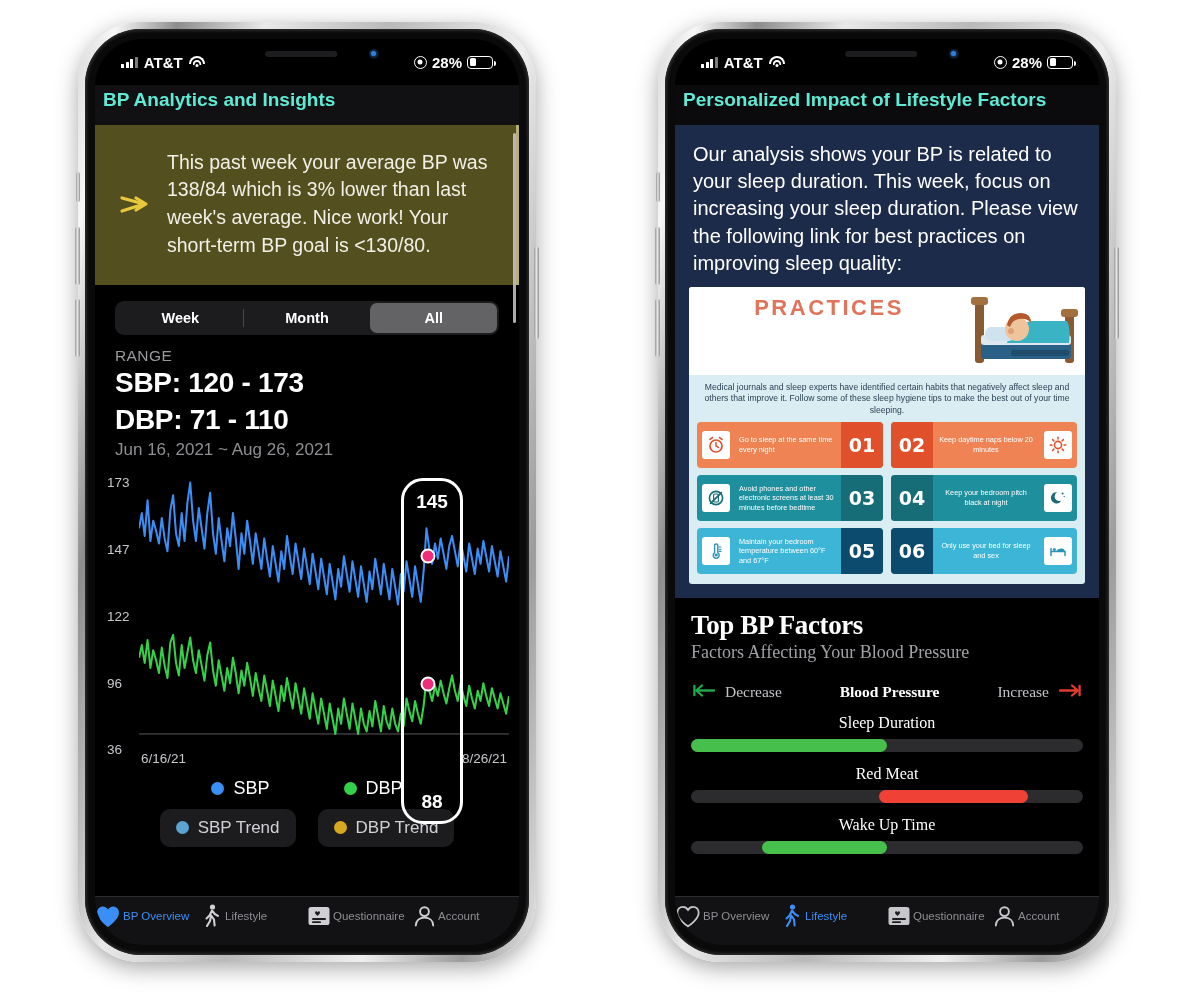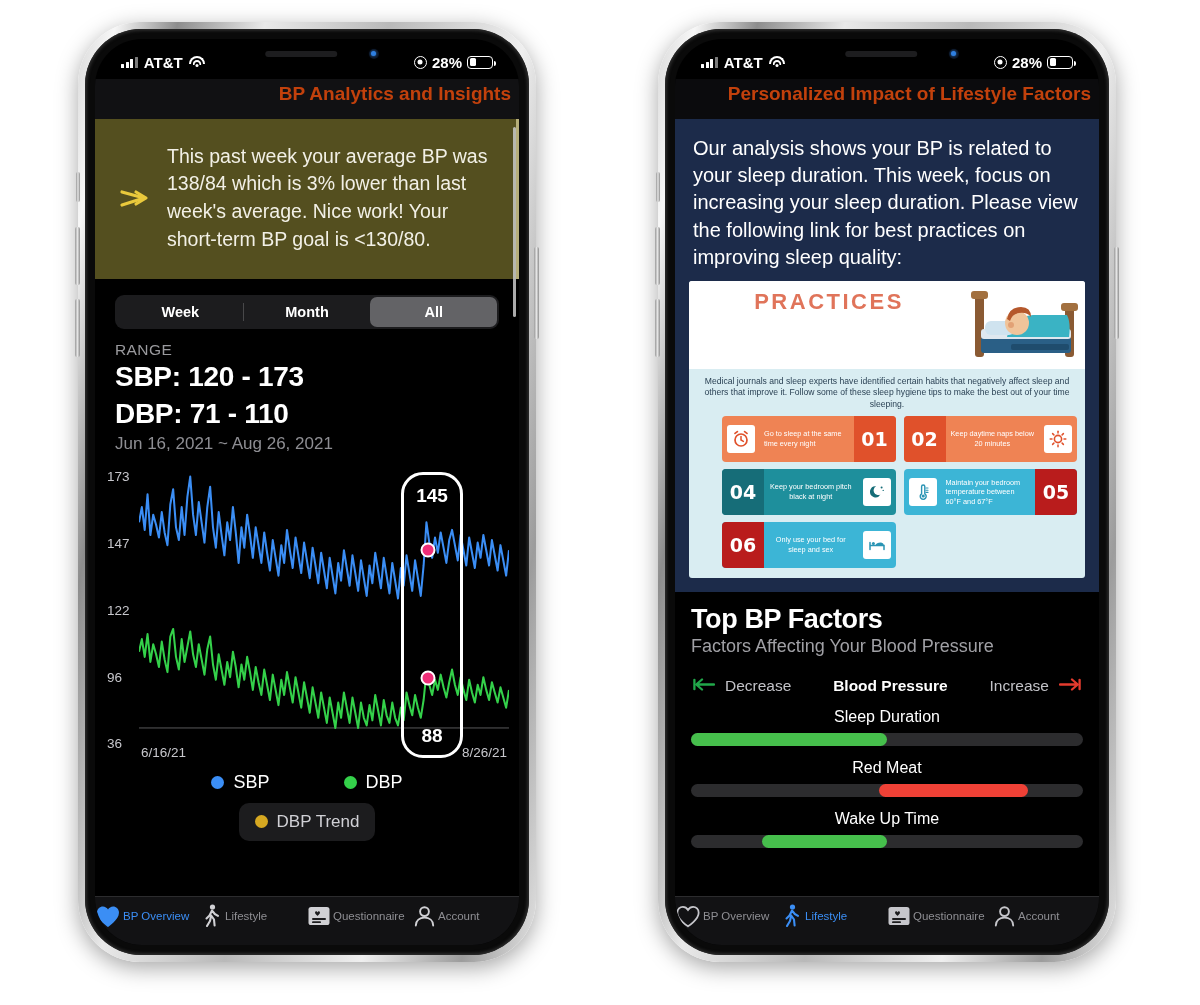--- a/index.html
+++ b/index.html
@@ -73,21 +73,21 @@
   .wifi span:nth-child(1){ width:16px;height:8px;top:0 }
   .wifi span:nth-child(2){ width:9px;height:5px;top:4px }
   .wifi span:nth-child(3){ width:3px;height:3px;top:8px;border-radius:50%;background:#fff;border:none }
   .loc-ico { width: 13px; height: 13px; border: 1.6px solid #fff; border-radius: 50%; position: relative; }
   .loc-ico::after { content:''; position:absolute; left:50%; top:50%; transform:translate(-50%,-50%); width:5px;height:5px;border-radius:50%;background:#fff; }
   .battery { width: 26px; height: 13px; border: 1.6px solid #fff; border-radius: 4px; position: relative; padding: 1.5px; }
   .battery::after { content:''; position:absolute; right:-4px; top:4px; width:2px; height:5px; background:#fff; border-radius:0 2px 2px 0; }
   .battery i { display:block; height:100%; width:30%; background:#fff; border-radius:1.5px; }
 
   
-  .navbar { text-align: right; color: #c2410c; font-size: 19px; font-weight: bold; padding: 4px 8px 14px; background: #111113; position: relative; z-index: 20; }
+  .navbar { text-align: left; color: #5eead4; font-size: 19px; font-weight: bold; padding: 4px 8px 14px; background: #111113; position: relative; z-index: 20; margin-top: 6px; }
   .navbar.right-nav { background:#0b0b0d; }
 
   
   .content { position: absolute; top: 0; left: 0; right: 0; bottom: 0; overflow: hidden; display:flex; flex-direction:column; }
   .scroll-region { flex: 1; overflow: hidden; position: relative; }
   .scrollbar { position: absolute; right: 3px; top: 8px; width: 3px; height: 190px; background: #c9c9c9; border-radius: 2px; z-index: 25; opacity: .85; }
 
   .insight-banner {
     background: #544f1f; color: #f0ece0;
     display: flex; align-items: center; gap: 12px;
@@ -138,31 +138,31 @@
     font-size: 20px; line-height: 1.36;
   }
   .info-wrap { background: #1c2b4a; padding: 0 14px 14px; }
   .infographic { background: #d9edf2; border-radius: 3px; overflow: hidden; position: relative; }
   .ig-header { background: #fff; display:flex; align-items:stretch; height: 88px; position: relative; }
   .ig-title-box { flex: 1; padding: 6px 8px 0 10px; }
   .ig-title { background: #13909c; color: #fff; font-size: 29px; font-weight: bold; letter-spacing: .5px; padding: 2px 6px; display: inline-block; line-height: 1.06; font-family: "DejaVu Sans", sans-serif; }
   .ig-sub { color: #e0745a; font-size: 22px; font-weight: bold; letter-spacing: 2.5px; text-align: center; margin-top: 2px; }
   .ig-bed { width: 118px; position: relative; }
   .ig-intro { font-size: 8.6px; color: #2b4255; text-align: center; line-height: 1.32; padding: 7px 14px 6px; }
-  .ig-grid { padding: 0 8px 10px; display: grid; grid-template-columns: 1fr 1fr; gap: 7px 8px; margin-left: 25px; }
+  .ig-grid { padding: 0 8px 10px; display: grid; grid-template-columns: 1fr 1fr; gap: 7px 8px; }
   .tip { height: 46px; border-radius: 4px; position: relative; display: flex; align-items: center; overflow: hidden; }
   .tip-num { font-size: 19px; font-weight: bold; color: #fff; font-family: "DejaVu Sans", sans-serif; width: 42px; text-align: center; flex: 0 0 auto; }
   .tip-txt { font-size: 7.3px; color: #fff; line-height: 1.3; flex: 1; padding: 0 4px; }
   .tip-ico { width: 28px; height: 28px; background: #fff; border-radius: 3px; flex: 0 0 auto; margin: 0 5px; display:flex;align-items:center;justify-content:center;font-size:15px; }
   .tip.orange { background: #ef8354; } .tip.orange .tip-num { background: #e0512b; height: 100%; display:flex;align-items:center;justify-content:center; }
   .tip.teal   { background: #1e8f9c; } .tip.teal .tip-num { background: #166d78; height: 100%; display:flex;align-items:center;justify-content:center; }
-  .tip.lblue  { background: #3cb5d6; } .tip.lblue .tip-num { background: #b91c1c; height: 100%; display:flex;align-items:center;justify-content:center; }
+  .tip.lblue  { background: #3cb5d6; } .tip.lblue .tip-num { background: #0c4a6e; height: 100%; display:flex;align-items:center;justify-content:center; }
   .tip.rev { flex-direction: row-reverse; } .tip.rev .tip-txt { text-align: center; }
 
-  .factors { padding: 12px 16px 4px; }
+  .factors { padding: 12px 16px 4px; font-family: Liberation Serif, serif; }
   .factors-title { color: #fff; font-size: 27px; font-weight: bold; letter-spacing: -.4px; }
   .factors-sub { color: #a0a0a5; font-size: 18px; margin-top: 1px; }
   .scale-row { display: flex; align-items: center; justify-content: space-between; margin-top: 20px; padding: 0 2px; }
   .scale-side { display: flex; align-items: center; gap: 10px; color: #c2c2c7; font-size: 15.5px; }
   .scale-mid { color: #fff; font-size: 15.5px; font-weight: bold; }
   .factor { margin-top: 13px; }
   .factor-name { text-align: center; color: #fff; font-size: 16px; margin-bottom: 7px; }
   .track { height: 13px; background: #2c2c2e; border-radius: 7px; position: relative; }
   .fill { position: absolute; top: 0; height: 100%; border-radius: 7px; }
 </style>
@@ -244,21 +244,21 @@
               <div class="ylab" style="top:148px">122</div>
               <div class="ylab" style="top:215px">96</div>
               <div class="ylab" style="top:281px">36</div>
 
               <svg class="chart-svg" id="chart-svg" viewBox="0 0 380 268" preserveAspectRatio="none">
                 <line x1="0" y1="267" x2="380" y2="267" stroke="#5a5a5e" stroke-width="1"></line>
                 <polyline id="sbp-line" fill="none" stroke="#3b8ef5" stroke-width="2.1" stroke-linejoin="round" points="0.00,55.76 2.92,40.12 5.85,63.59 8.77,27.08 11.69,68.80 14.62,47.94 17.54,58.37 20.46,71.41 23.38,45.33 26.31,66.20 29.23,79.24 32.15,37.51 35.08,21.86 38.00,60.98 40.92,74.02 43.85,40.12 46.77,68.80 49.69,29.69 52.62,8.82 55.54,47.94 58.46,68.80 61.38,34.90 64.31,55.76 67.23,76.63 70.15,40.12 73.08,19.25 76.00,60.98 78.92,81.84 81.85,45.33 84.77,68.80 87.69,89.67 90.62,55.76 93.54,74.02 96.46,40.12 99.38,66.20 102.31,97.49 105.23,60.98 108.15,81.84 111.08,47.94 114.00,68.80 116.92,92.27 119.85,60.98 122.77,79.24 125.69,97.49 128.62,66.20 131.54,87.06 134.46,105.31 137.38,74.02 140.31,92.27 143.23,110.53 146.15,79.24 149.08,97.49 152.00,63.59 154.92,84.45 157.85,102.71 160.77,71.41 163.69,89.67 166.62,107.92 169.54,76.63 172.46,94.88 175.38,113.14 178.31,81.84 181.23,100.10 184.15,118.35 187.08,87.06 190.00,105.31 192.92,123.57 195.85,92.27 198.77,110.53 201.69,128.78 204.62,97.49 207.54,115.75 210.46,84.45 213.38,102.71 216.31,120.96 219.23,89.67 222.15,107.92 225.08,126.18 228.00,94.88 230.92,113.14 233.85,131.39 236.77,100.10 239.69,118.35 242.62,87.06 245.54,105.31 248.46,123.57 251.38,92.27 254.31,110.53 257.23,128.78 260.15,97.49 263.08,115.75 266.00,134.00 268.92,102.71 271.85,120.96 274.77,89.67 277.69,107.92 280.62,126.18 283.54,94.88 286.46,113.14 289.38,131.39 292.31,100.10 295.23,55.76 298.15,76.63 301.08,92.27 304.00,71.41 306.92,87.06 309.85,66.20 312.77,81.84 315.69,97.49 318.62,74.02 321.54,63.59 324.46,79.24 327.38,94.88 330.31,68.80 333.23,84.45 336.15,100.10 339.08,71.41 342.00,87.06 344.92,102.71 347.85,76.63 350.77,92.27 353.69,68.80 356.62,84.45 359.54,100.10 362.46,74.02 365.38,89.67 368.31,105.31 371.23,79.24 374.15,94.88 377.08,110.53 380.00,84.45"></polyline>
                 <polyline id="dbp-line" fill="none" stroke="#34d14a" stroke-width="2.1" stroke-linejoin="round" points="0.00,188.76 2.92,175.73 5.85,193.98 8.77,170.51 11.69,199.20 14.62,180.94 17.54,191.37 20.46,204.41 23.38,178.33 26.31,196.59 29.23,209.63 32.15,173.12 35.08,165.29 38.00,193.98 40.92,207.02 43.85,175.73 46.77,199.20 49.69,183.55 52.62,167.90 55.54,191.37 58.46,204.41 61.38,180.94 64.31,196.59 67.23,212.24 70.15,186.16 73.08,173.12 76.00,201.80 78.92,217.45 81.85,191.37 84.77,207.02 87.69,222.67 90.62,199.20 93.54,214.84 96.46,188.76 99.38,204.41 102.31,225.27 105.23,201.80 108.15,217.45 111.08,193.98 114.00,209.63 116.92,227.88 119.85,204.41 122.77,220.06 125.69,233.10 128.62,207.02 131.54,222.67 134.46,238.31 137.38,212.24 140.31,227.88 143.23,243.53 146.15,217.45 149.08,233.10 152.00,209.63 154.92,225.27 157.85,240.92 160.77,214.84 163.69,230.49 166.62,246.14 169.54,220.06 172.46,235.71 175.38,251.35 178.31,225.27 181.23,240.92 184.15,256.57 187.08,230.49 190.00,246.14 192.92,261.78 195.85,235.71 198.77,251.35 201.69,267.00 204.62,240.92 207.54,256.57 210.46,230.49 213.38,246.14 216.31,261.78 219.23,235.71 222.15,251.35 225.08,267.00 228.00,240.92 230.92,256.57 233.85,264.39 236.77,243.53 239.69,259.18 242.62,233.10 245.54,248.75 248.46,264.39 251.38,238.31 254.31,253.96 257.23,261.78 260.15,240.92 263.08,256.57 266.00,264.39 268.92,246.14 271.85,259.18 274.77,230.49 277.69,243.53 280.62,253.96 283.54,233.10 286.46,246.14 289.38,256.57 292.31,238.31 295.23,209.63 298.15,222.67 301.08,233.10 304.00,217.45 306.92,227.88 309.85,212.24 312.77,225.27 315.69,235.71 318.62,220.06 321.54,207.02 324.46,222.67 327.38,233.10 330.31,214.84 333.23,227.88 336.15,238.31 339.08,217.45 342.00,230.49 344.92,240.92 347.85,222.67 350.77,233.10 353.69,214.84 356.62,227.88 359.54,238.31 362.46,220.06 365.38,230.49 368.31,240.92 371.23,225.27 374.15,235.71 377.08,246.14 380.00,227.88"></polyline>
               </svg>
 
-              <div class="sel-box" style="left:306px; top:10px; width:62px; height:286px;">
+              <div class="sel-box" style="left:306px; top:10px; width:62px; height:346px;">
                 <div class="sel-val" style="top:10px">145</div>
                 <div class="sel-val" style="bottom:8px">88</div>
               </div>
               <div class="dot" style="left:333px; top:88px;"></div>
               <div class="dot" style="left:333px; top:216px;"></div>
 
               <div class="xlab l">6/16/21</div>
               <div class="xlab r">8/26/21</div>
             </div>
 
@@ -267,20 +267,24 @@
                 <span class="lg-dot" style="background:#3b8ef5"></span>
                 <span>SBP</span>
               </div>
               <div class="legend-item">
                 <span class="lg-dot" style="background:#34d14a"></span>
                 <span>DBP</span>
               </div>
             </div>
 
             <div class="trend-row">
+              <div class="trend-btn">
+                <span class="tr-dot" style="background:#5ba3d0"></span>
+                <span>SBP Trend</span>
+              </div>
               <div class="trend-btn">
                 <span class="tr-dot" style="background:#d6a821"></span>
                 <span>DBP Trend</span>
               </div>
             </div>
           </div>
 
           <div class="tabbar">
             <div class="tab active">
               <span class="tab-ico">
@@ -421,20 +425,31 @@
                             <path d="M13.1 13.1L14.4 14.4"></path>
                             <path d="M14.4 3.6L13.1 4.9"></path>
                             <path d="M4.9 13.1L3.6 14.4"></path>
                           </g>
                         </svg>
                     </div>
                     <div class="tip-txt">Keep daytime naps below 20 minutes</div>
                     <div class="tip-num">02</div>
                   </div>
 
+                  <div class="tip teal">
+                    <div class="tip-ico">
+                      <svg width="18" height="18" viewBox="0 0 18 18">
+                          <circle cx="9" cy="9" r="6.6" fill="none" stroke="#166d78" stroke-width="1.6"></circle>
+                          <rect x="6.6" y="5" width="4.8" height="8" rx="1" fill="none" stroke="#166d78" stroke-width="1.2"></rect>
+                          <path d="M3.6 14.4 L14.4 3.6" stroke="#166d78" stroke-width="1.7" stroke-linecap="round"></path>
+                        </svg>
+                    </div>
+                    <div class="tip-txt">Avoid phones and other electronic screens at least 30 minutes before bedtime</div>
+                    <div class="tip-num">03</div>
+                  </div>
 
                   <div class="tip teal rev">
                     <div class="tip-ico">
                       <svg width="18" height="18" viewBox="0 0 18 18">
                           <path d="M12.4 11.6 A5.6 5.6 0 1 1 8.2 3.2 A4.6 4.6 0 0 0 12.4 11.6 Z" fill="#166d78"></path>
                           <circle cx="13.6" cy="4.4" r="1" fill="#166d78"></circle>
                           <circle cx="15.2" cy="7.4" r=".7" fill="#166d78"></circle>
                         </svg>
                     </div>
                     <div class="tip-txt">Keep your bedroom pitch black at night</div>

